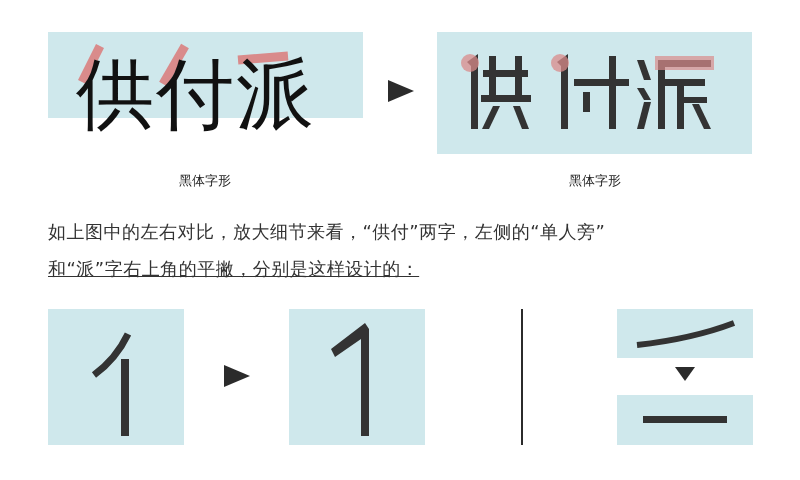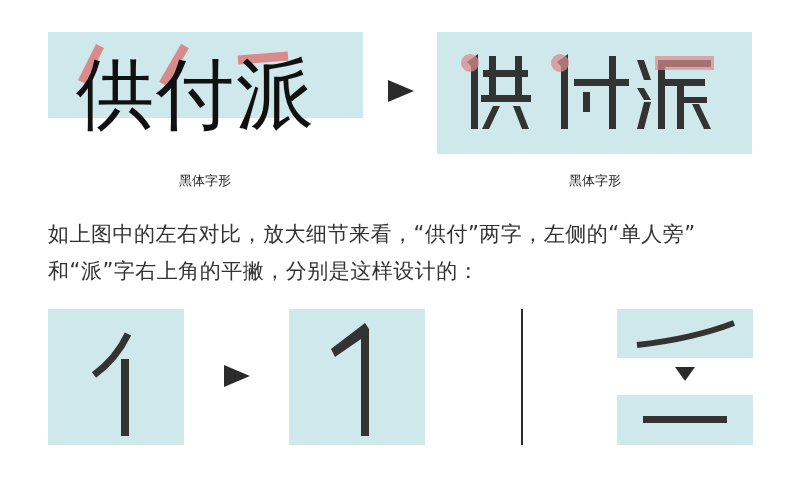--- a/index.html
+++ b/index.html
@@ -1,20 +1,20 @@
 <!DOCTYPE html>
 <html><head>
 <meta charset="utf-8">
 <style>
   html,body{margin:0;padding:0;background:#ffffff;}
   body{width:800px;height:480px;position:relative;overflow:hidden;font-family:"DejaVu Sans",sans-serif;color:#333;}
   .panel{position:absolute;background:#cfe8ec;}
   .abs{position:absolute;}
   .caption{position:absolute;font-size:13px;color:#222;text-align:center;}
-  .para{position:absolute;left:48px;font-size:21px;color:#333;letter-spacing:0.5px;white-space:nowrap;}
+  .para{position:absolute;left:48px;font-size:18px;color:#333;letter-spacing:0.5px;white-space:nowrap;}
   svg{display:block;}
 </style>
 </head>
 <body>
 
 <div class="panel" style="left:48px;top:32px;width:315px;height:86px;">
   <svg width="315" height="122" viewBox="0 0 315 122">
 
     <line x1="52" y1="14" x2="34" y2="50" stroke="#d98b8b" stroke-width="9" stroke-linecap="butt"></line>
     <line x1="137" y1="14" x2="115" y2="52" stroke="#d98b8b" stroke-width="9"></line>
@@ -60,21 +60,21 @@
     <circle cx="33" cy="31" r="9" fill="#d98b8b" opacity="0.75"></circle>
     <circle cx="123" cy="31" r="9" fill="#d98b8b" opacity="0.75"></circle>
     <rect x="218" y="24" width="59" height="14" fill="#d98b8b" opacity="0.7"></rect>
   </svg>
 </div>
 
 <div class="caption" style="left:155px;top:172px;width:100px;">黑体字形</div>
 <div class="caption" style="left:545px;top:172px;width:100px;">黑体字形</div>
 
 <div class="para" style="top:220px;">如上图中的左右对比，放大细节来看，“供付”两字，左侧的“单人旁”</div>
-<div class="para" style="top:257px;">和“派”字右上角的平撇，分别是这样设计的：</div>
+<div class="para" style="top:257px;text-decoration:underline;">和“派”字右上角的平撇，分别是这样设计的：</div>
 
 <div class="panel" style="left:48px;top:309px;width:136px;height:136px;">
   <svg width="136" height="136">
     <path d="M46,66 Q68,50 80,25" stroke="#333" stroke-width="7" fill="none"></path>
     <line x1="77" y1="50" x2="77" y2="127" stroke="#333" stroke-width="8"></line>
   </svg>
 </div>
 
 <div class="abs" style="left:224px;top:365px;">
   <svg width="26" height="22">

